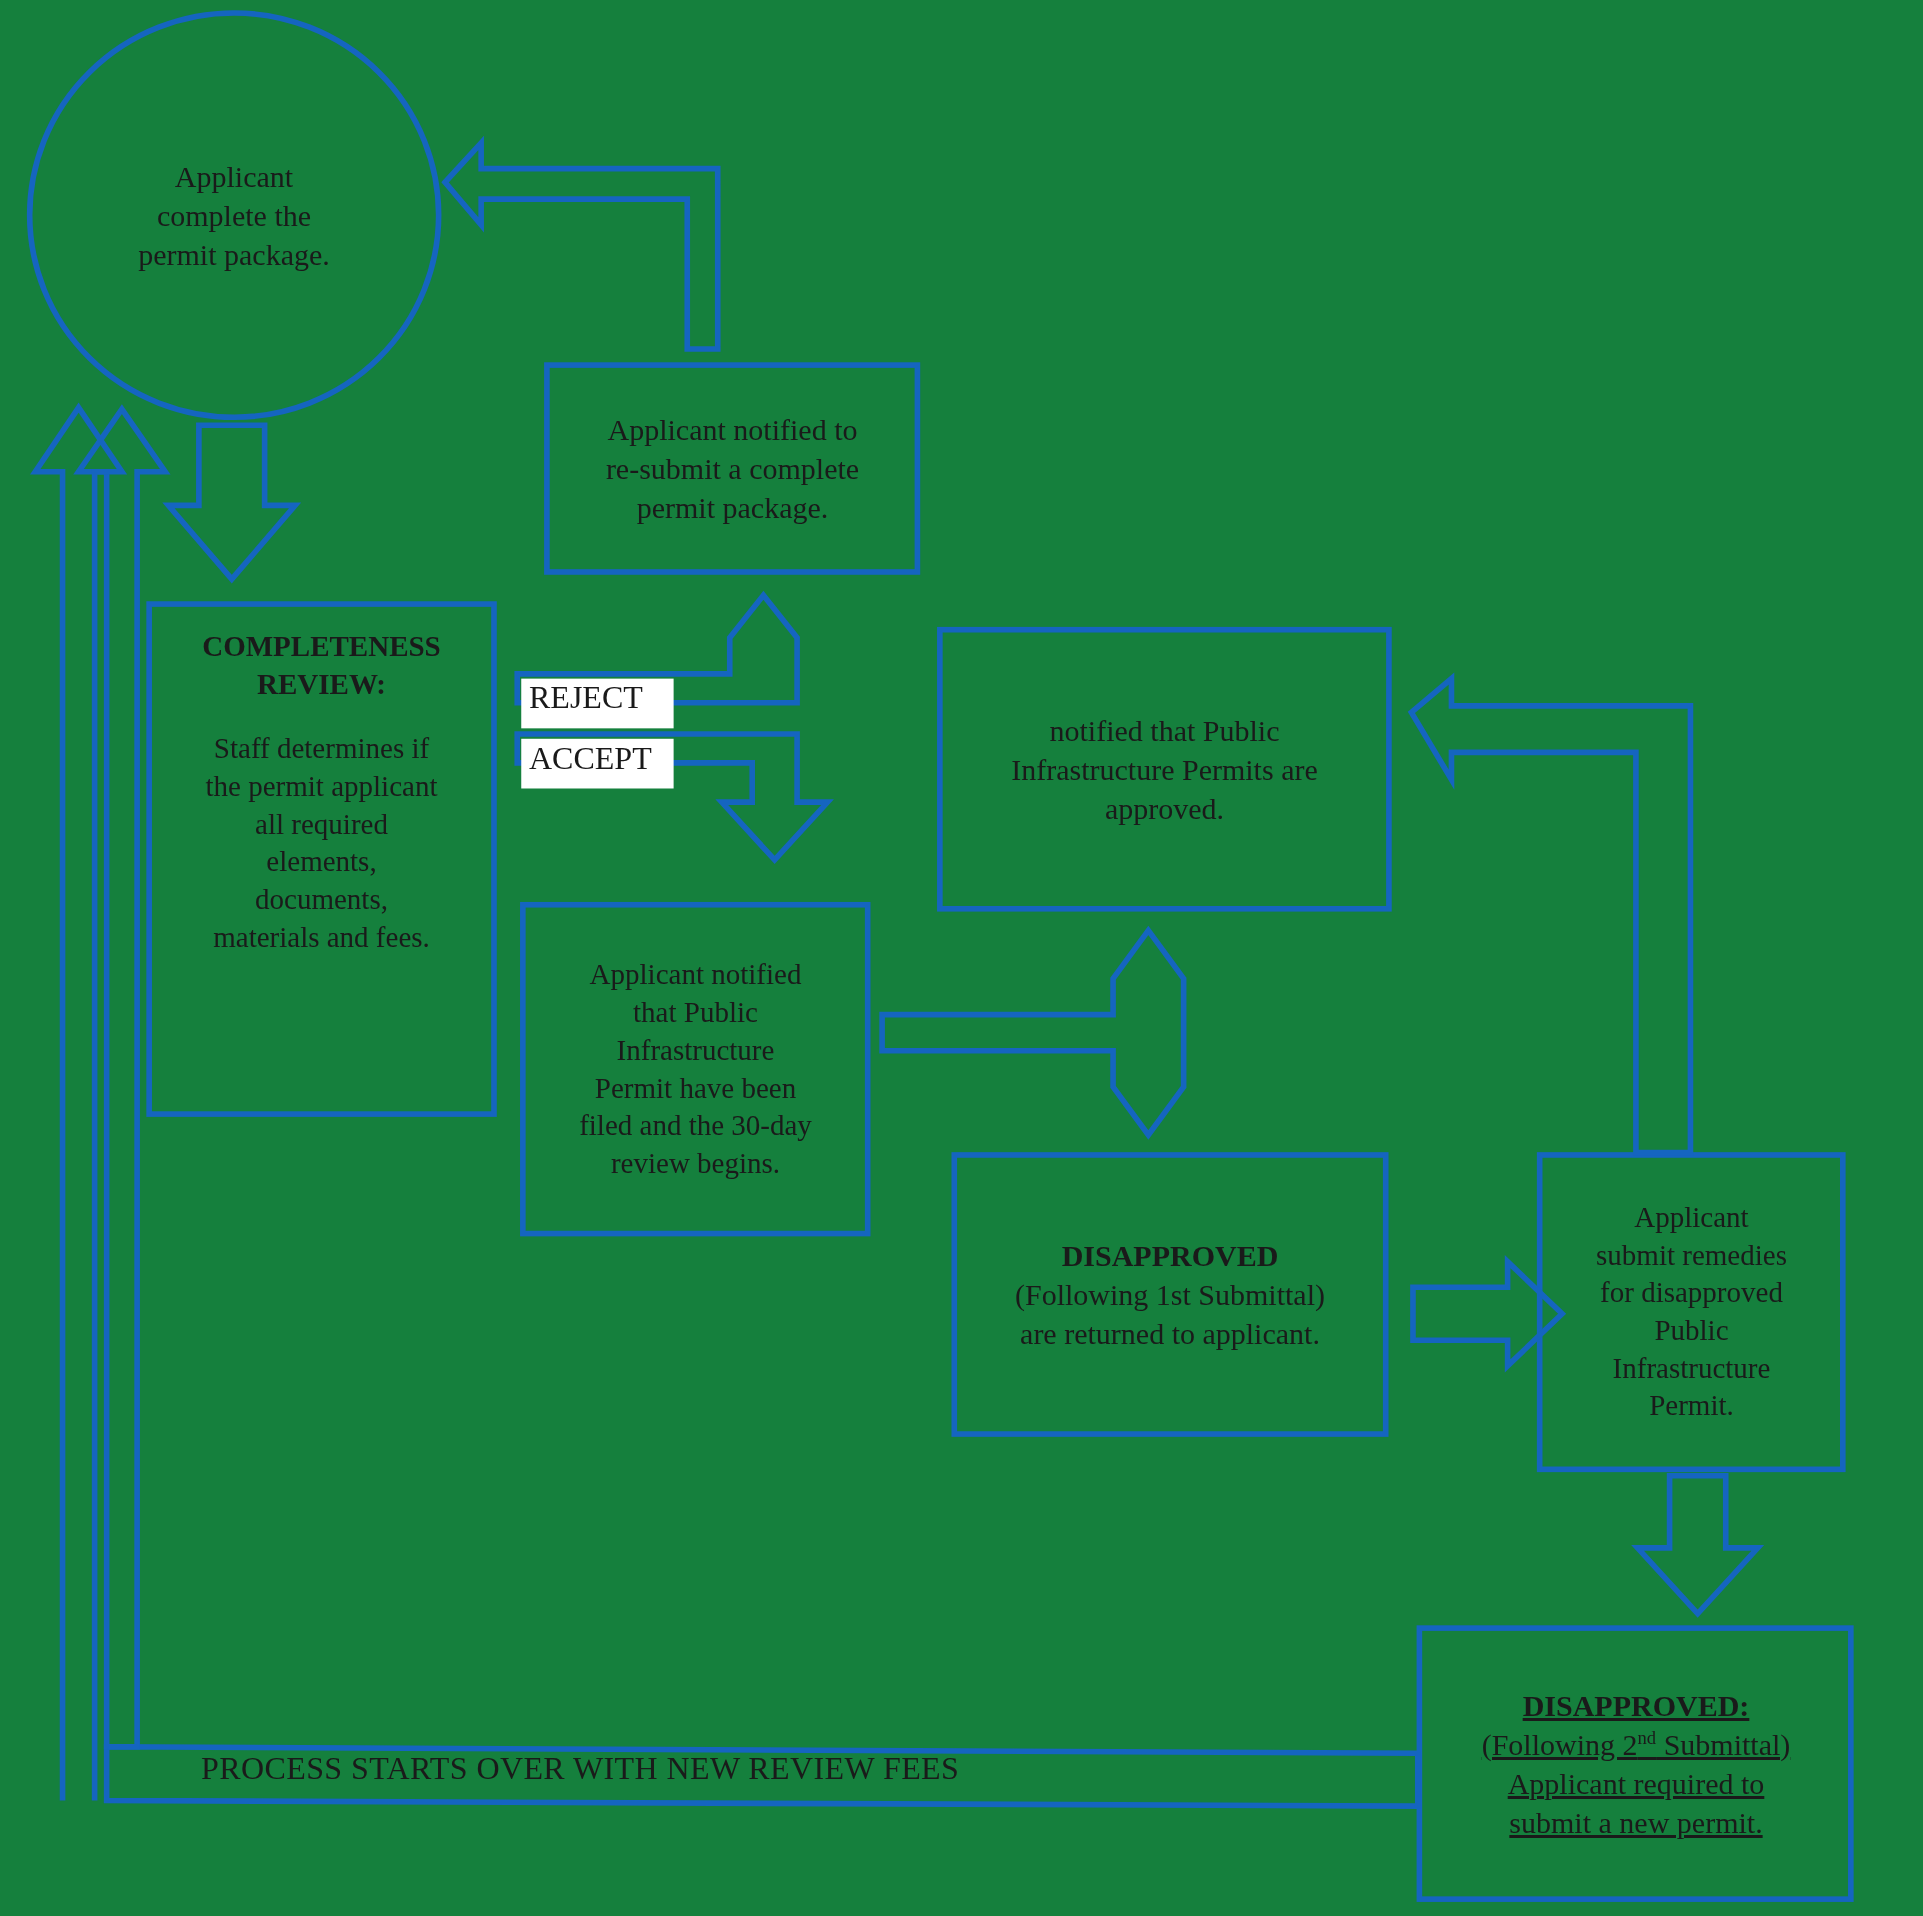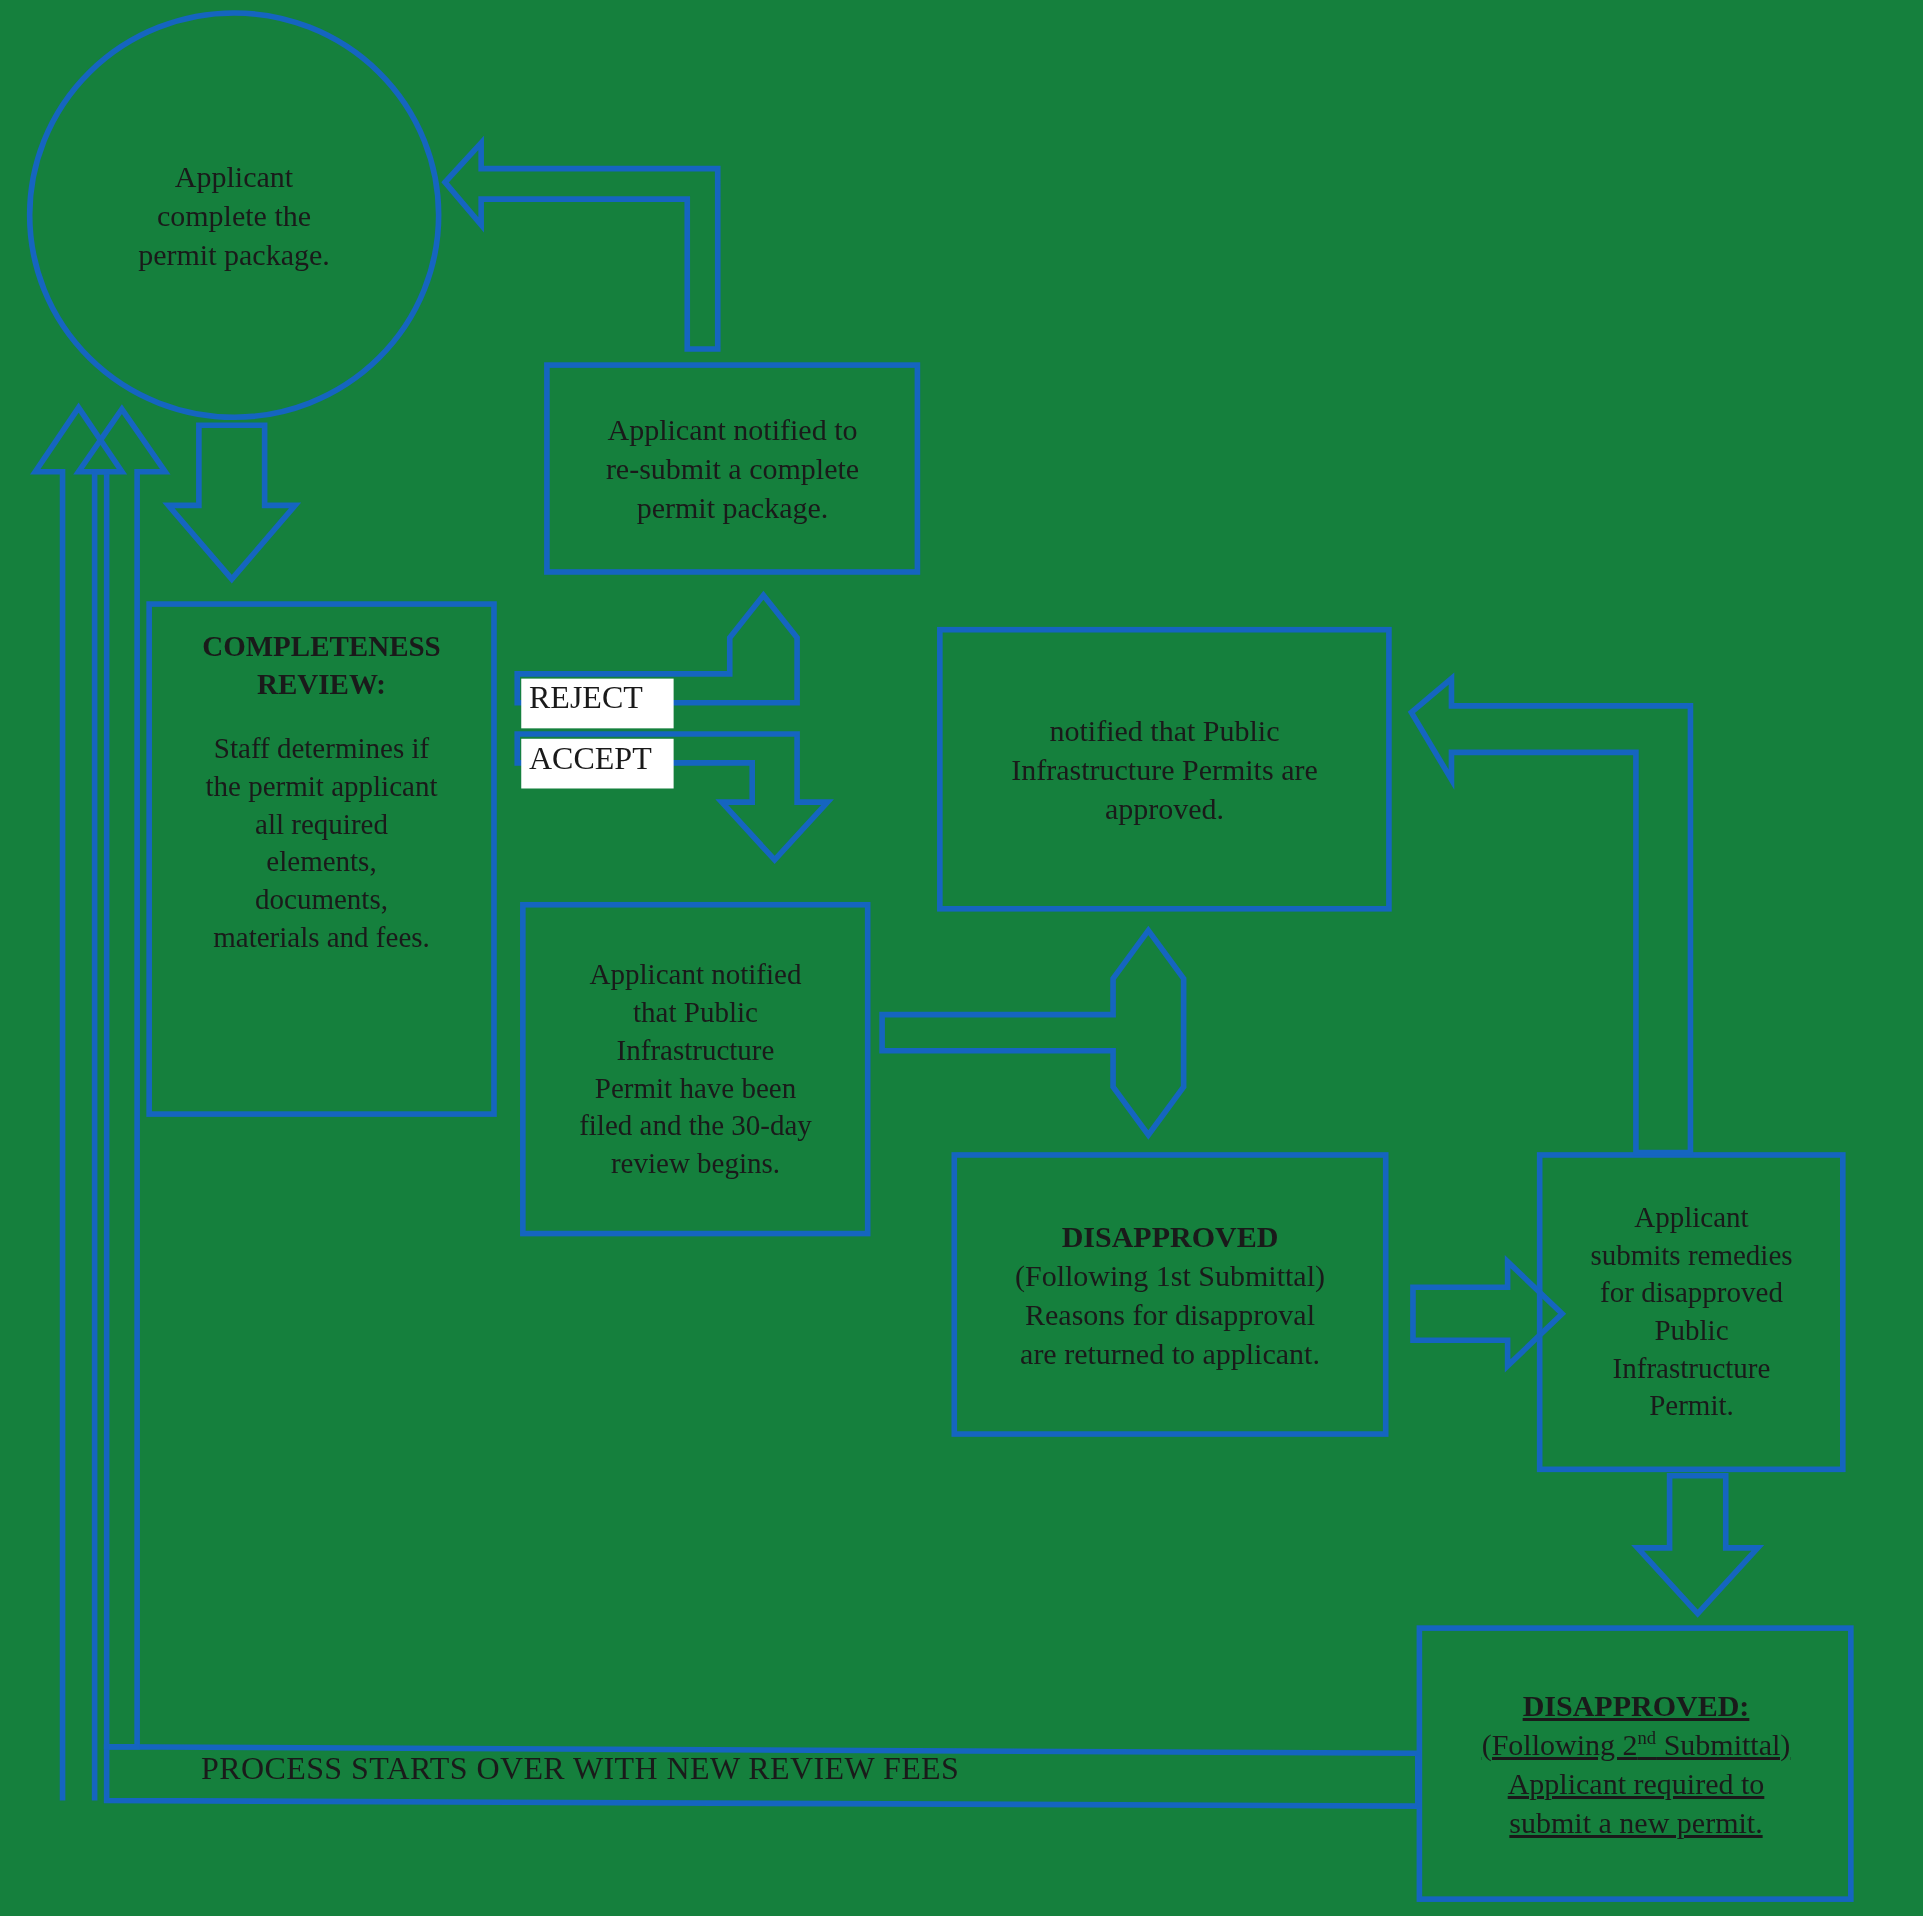--- a/index.html
+++ b/index.html
@@ -189,29 +189,28 @@
       <div>notified that Public</div>
       <div>Infrastructure Permits are</div>
       <div>approved.</div>
     </div>
   </div>
 
   <div class="node" style="left:954px;top:1155px;width:432px;height:279px;font-size:30px;">
     <div class="inner">
       <div class="b">DISAPPROVED</div>
       <div>(Following 1st Submittal)</div>
-      <div>Reasons for disapproval</div>
       <div>are returned to applicant.</div>
     </div>
   </div>
 
   <div class="node" style="left:1540px;top:1155px;width:303px;height:314px;font-size:29px;">
     <div class="inner">
       <div>Applicant</div>
-      <div>submits remedies</div>
+      <div>submit remedies</div>
       <div>for disapproved</div>
       <div>Public</div>
       <div>Infrastructure</div>
       <div>Permit.</div>
     </div>
   </div>
 
   <div class="node" style="left:1420px;top:1628px;width:432px;height:271px;font-size:30px;text-decoration:underline;">
     <div class="inner">
       <div class="b">DISAPPROVED:</div>

